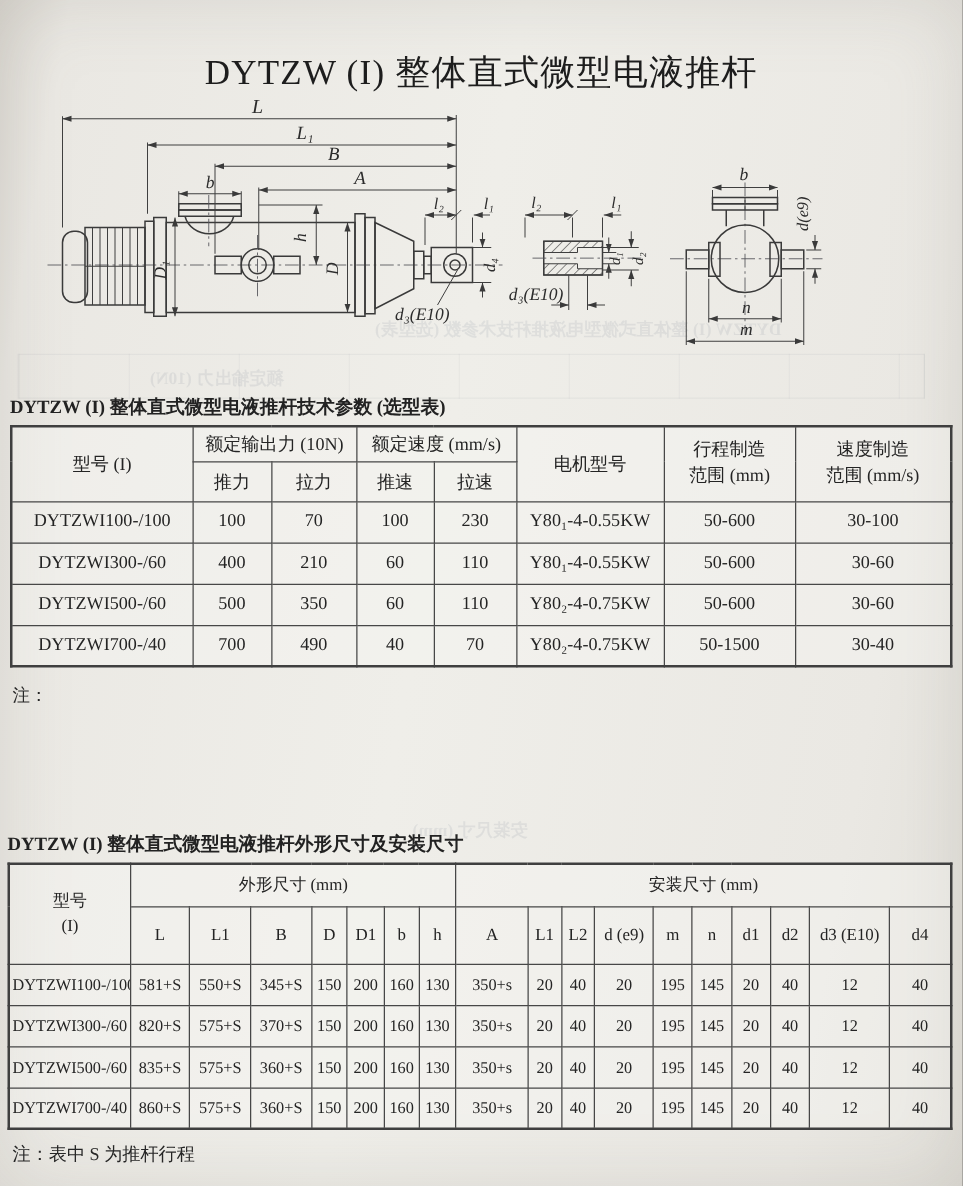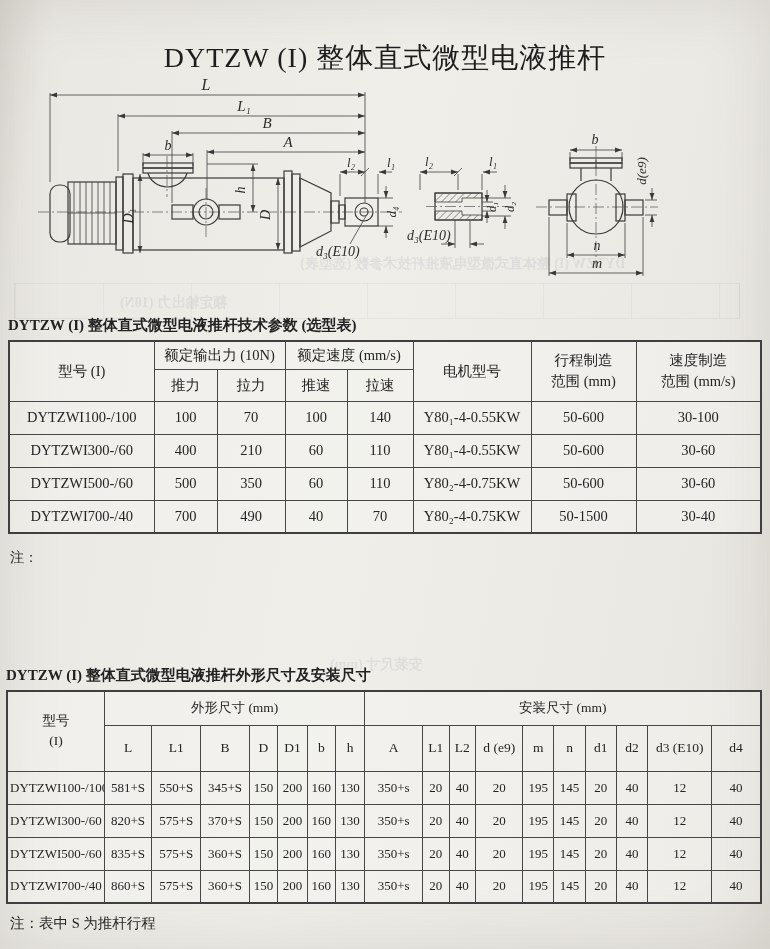--- a/index.html
+++ b/index.html
@@ -240,21 +240,21 @@
       <th>推力</th>
       <th>拉力</th>
       <th>推速</th>
       <th>拉速</th>
     </tr>
     <tr style="height:33px;">
       <td>DYTZWI100-/100</td>
       <td>100</td>
           <td>70</td>
       <td>100</td>
-          <td>140</td>
+          <td>230</td>
       <td>Y80₁-4-0.55KW</td>
           <td>50-600</td>
       <td>30-100</td>
     </tr>
     <tr style="height:33px;">
       <td>DYTZWI300-/60</td>
       <td>400</td>
           <td>210</td>
       <td>60</td>
           <td>110</td>

